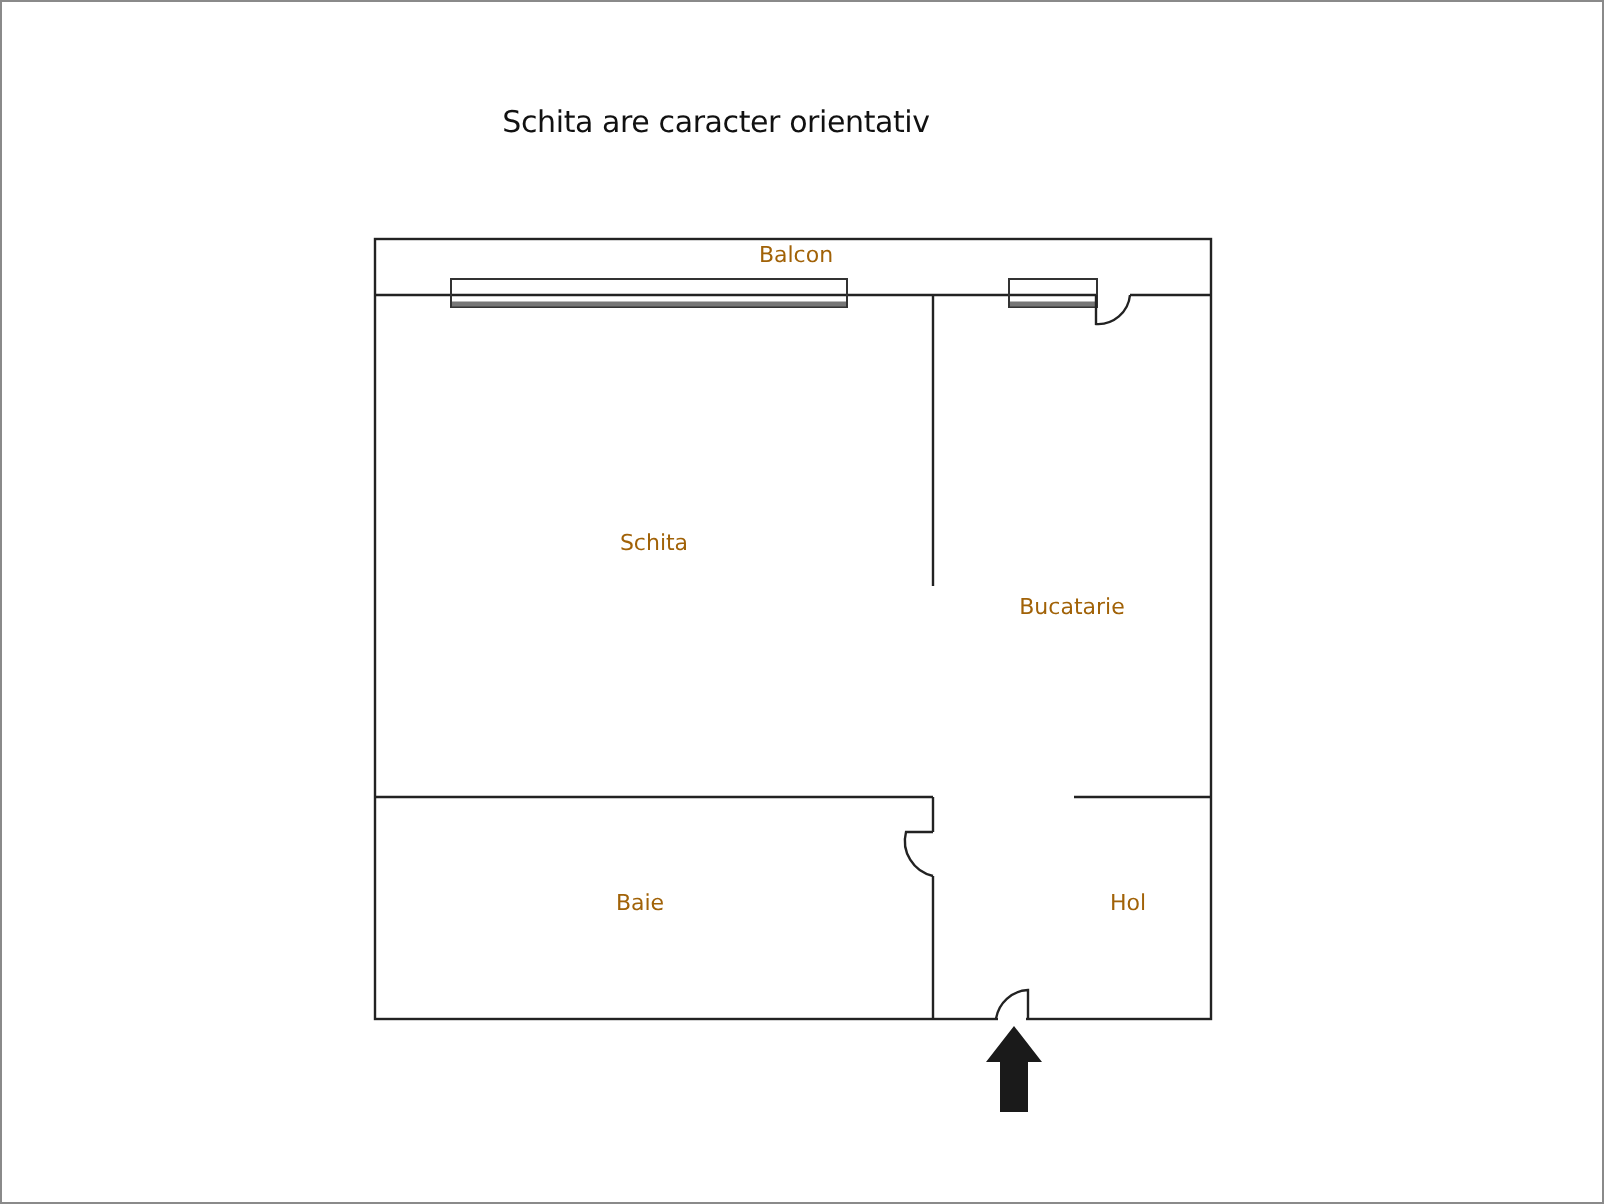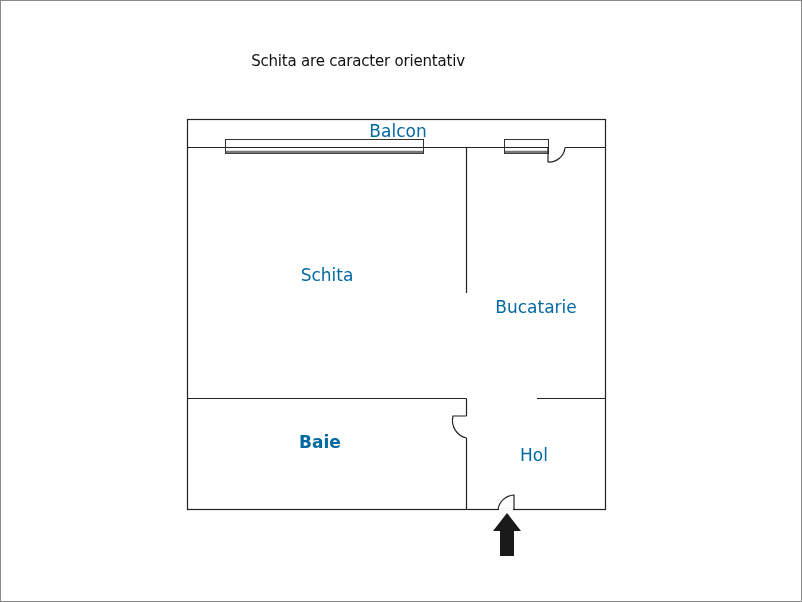--- a/index.html
+++ b/index.html
@@ -8,22 +8,22 @@
       position: absolute; left: 0; top: 0; width: 800px; height: 600px;
       border: 1px solid #8a8a8a; box-sizing: content-box; background: #fff;
     }
     .title {
       position: absolute; left: 0; width: 716px; top: 52px; text-align: center;
       font-family: "DejaVu Sans", sans-serif; font-size: 15px; color: #111;
       letter-spacing: -0.2px;
     }
     svg.plan { position: absolute; left: 0; top: 0; }
     .lbl {
-      position: absolute; font-family: "DejaVu Sans", sans-serif; font-size: 17px;
-      color: #0369a1; transform: translateX(-50%); white-space: nowrap;
+      position: absolute; font-family: "DejaVu Sans", sans-serif; font-size: 11px;
+      color: #a16207; transform: translateX(-50%); white-space: nowrap;
     }
   </style>
 </head>
 <body>
 
 <div class="frame"></div>
 
 <div class="title">Schita are caracter orientativ</div>
 
 <svg class="plan" width="802" height="602" viewBox="0 0 802 602">
@@ -61,14 +61,14 @@
   <g stroke="#fff" stroke-width="2">
     <line x1="499" y1="509.5" x2="513" y2="509.5"></line>
   </g>
 
   <path d="M507,513 L521,531 L514,531 L514,556 L500,556 L500,531 L493,531 Z" fill="#1a1a1a"></path>
 </svg>
 
 <div class="lbl" style="left:398px; top:121px;">Balcon</div>
 <div class="lbl" style="left:327px; top:265px;">Schita</div>
 <div class="lbl" style="left:536px; top:265px;margin-top:32px;">Bucatarie</div>
-<div class="lbl" style="left:320px; top:432px;font-weight:bold;">Baie</div>
-<div class="lbl" style="left:534px; top:445px;">Hol</div>
+<div class="lbl" style="left:320px; top:445px;">Baie</div>
+<div class="lbl" style="left:564px; top:445px;">Hol</div>
 
 </body></html>

